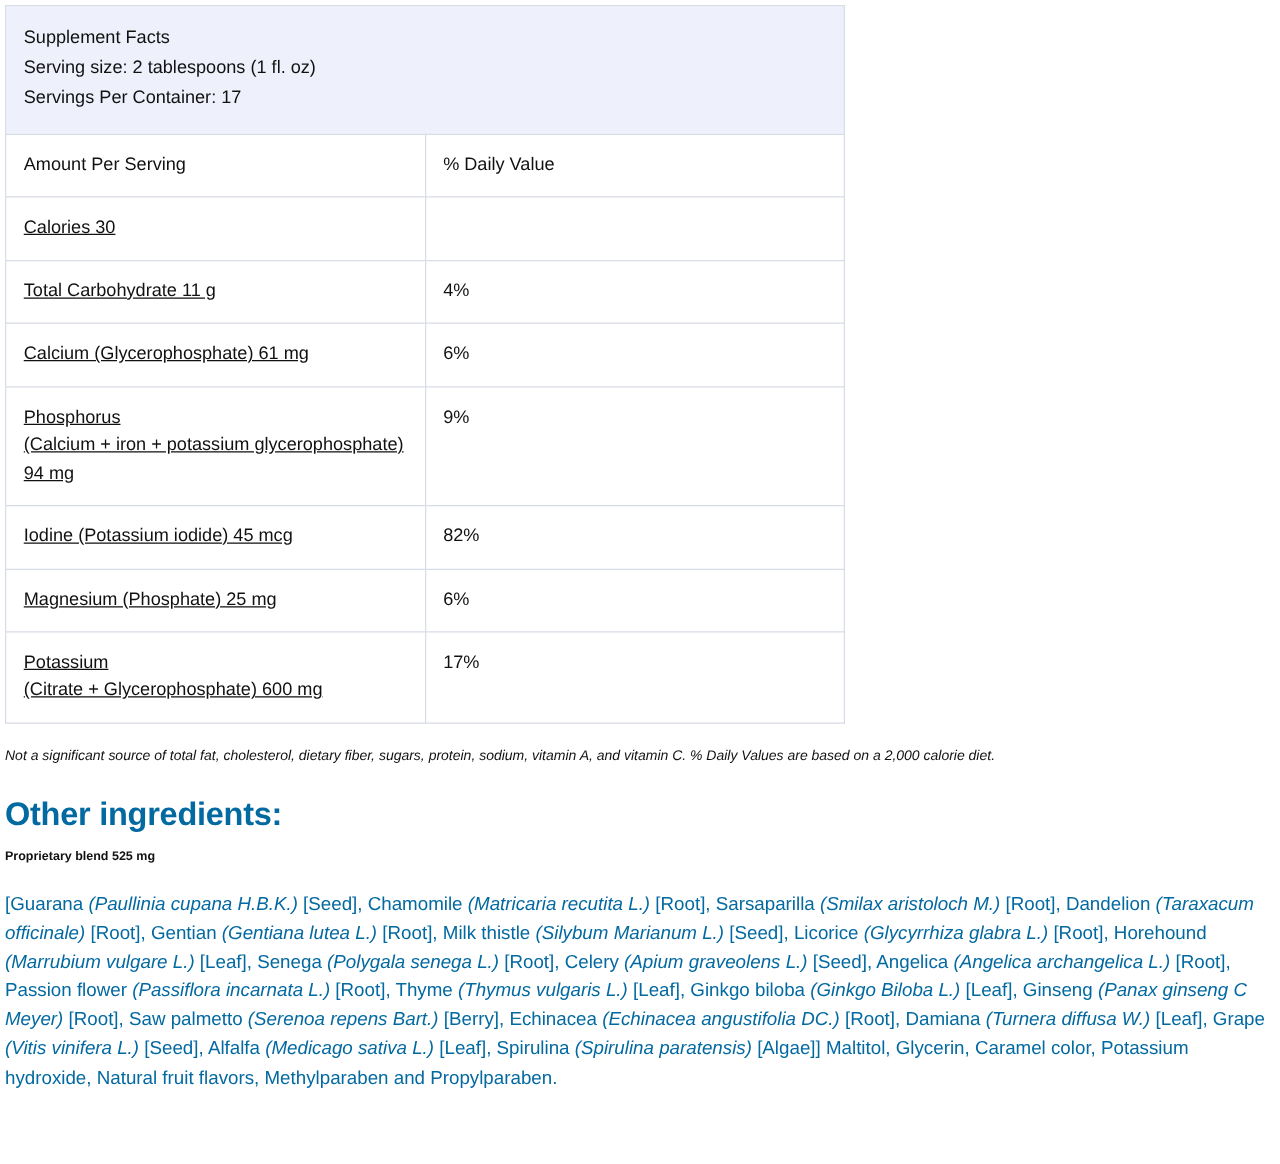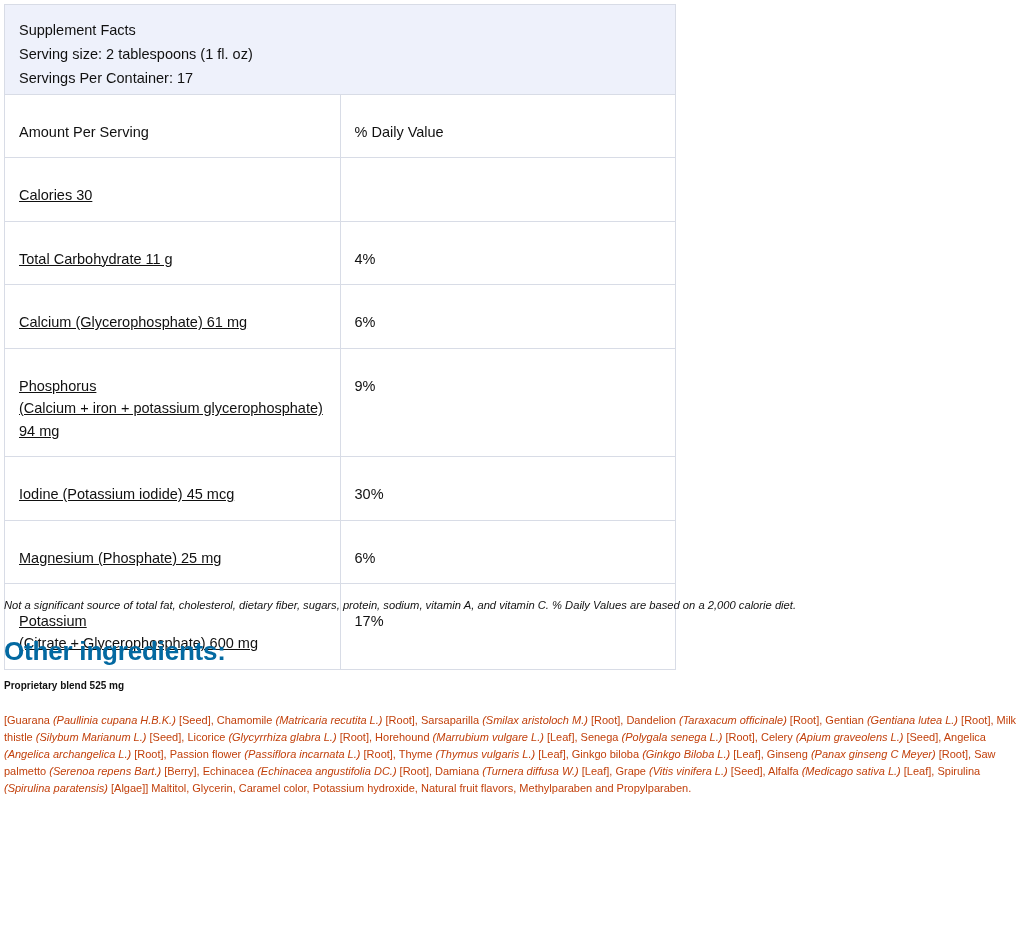--- a/index.html
+++ b/index.html
@@ -26,29 +26,29 @@
     position: absolute;
     left: 4px;
     top: 4px;
     width: 672px;
     border-collapse: collapse;
     table-layout: fixed;
   }
   .facts-table td {
     border: 1px solid #d8dce6;
     vertical-align: top;
-    padding: 26px 14px 14px 14px;
+    padding: 13px 14px 14px 14px;
     font-size: 14.5px;
     line-height: 1.55;
     color: #111111;
   }
   .facts-table tr.header-row td {
     background: #eef1fb;
     border-bottom: 1px solid #d8dce6;
-    padding: 14px 14px 3px 14px;
+    padding: 14px 14px 16px 14px;
   }
   .facts-table td.col-amount { width: 517px; }
   .facts-table td.col-dv { width: 153px; }
 
   .header-line {
     display: block;
     font-size: 14.5px;
     line-height: 1.65;
     color: #111111;
   }
@@ -87,23 +87,23 @@
     top: 680px;
     font-size: 10px;
     font-weight: bold;
     color: #111111;
   }
   .ingredients {
     position: absolute;
     left: 4px;
     top: 712px;
     width: 1016px;
-    font-size: 11px;
+    font-size: 15px;
     line-height: 1.54;
-    color: #c2410c;
+    color: #0369a1;
   }
   .ingredients i {
     font-style: italic;
   }
 </style>
 </head>
 <body>
 
 <div class="page">
 
@@ -142,21 +142,21 @@
         <td class="col-amount">
           <span class="sub-line">Phosphorus</span>
           <span class="sub-line">(Calcium + iron + potassium glycerophosphate) 94 mg</span>
         </td>
         <td class="col-dv">9%</td>
       </tr>
       <tr>
         <td class="col-amount">
           <span class="sub-line">Iodine (Potassium iodide) 45 mcg</span>
         </td>
-        <td class="col-dv">30%</td>
+        <td class="col-dv">82%</td>
       </tr>
       <tr>
         <td class="col-amount">
           <span class="sub-line">Magnesium (Phosphate) 25 mg</span>
         </td>
         <td class="col-dv">6%</td>
       </tr>
       <tr>
         <td class="col-amount">
           <span class="sub-line">Potassium</span>

